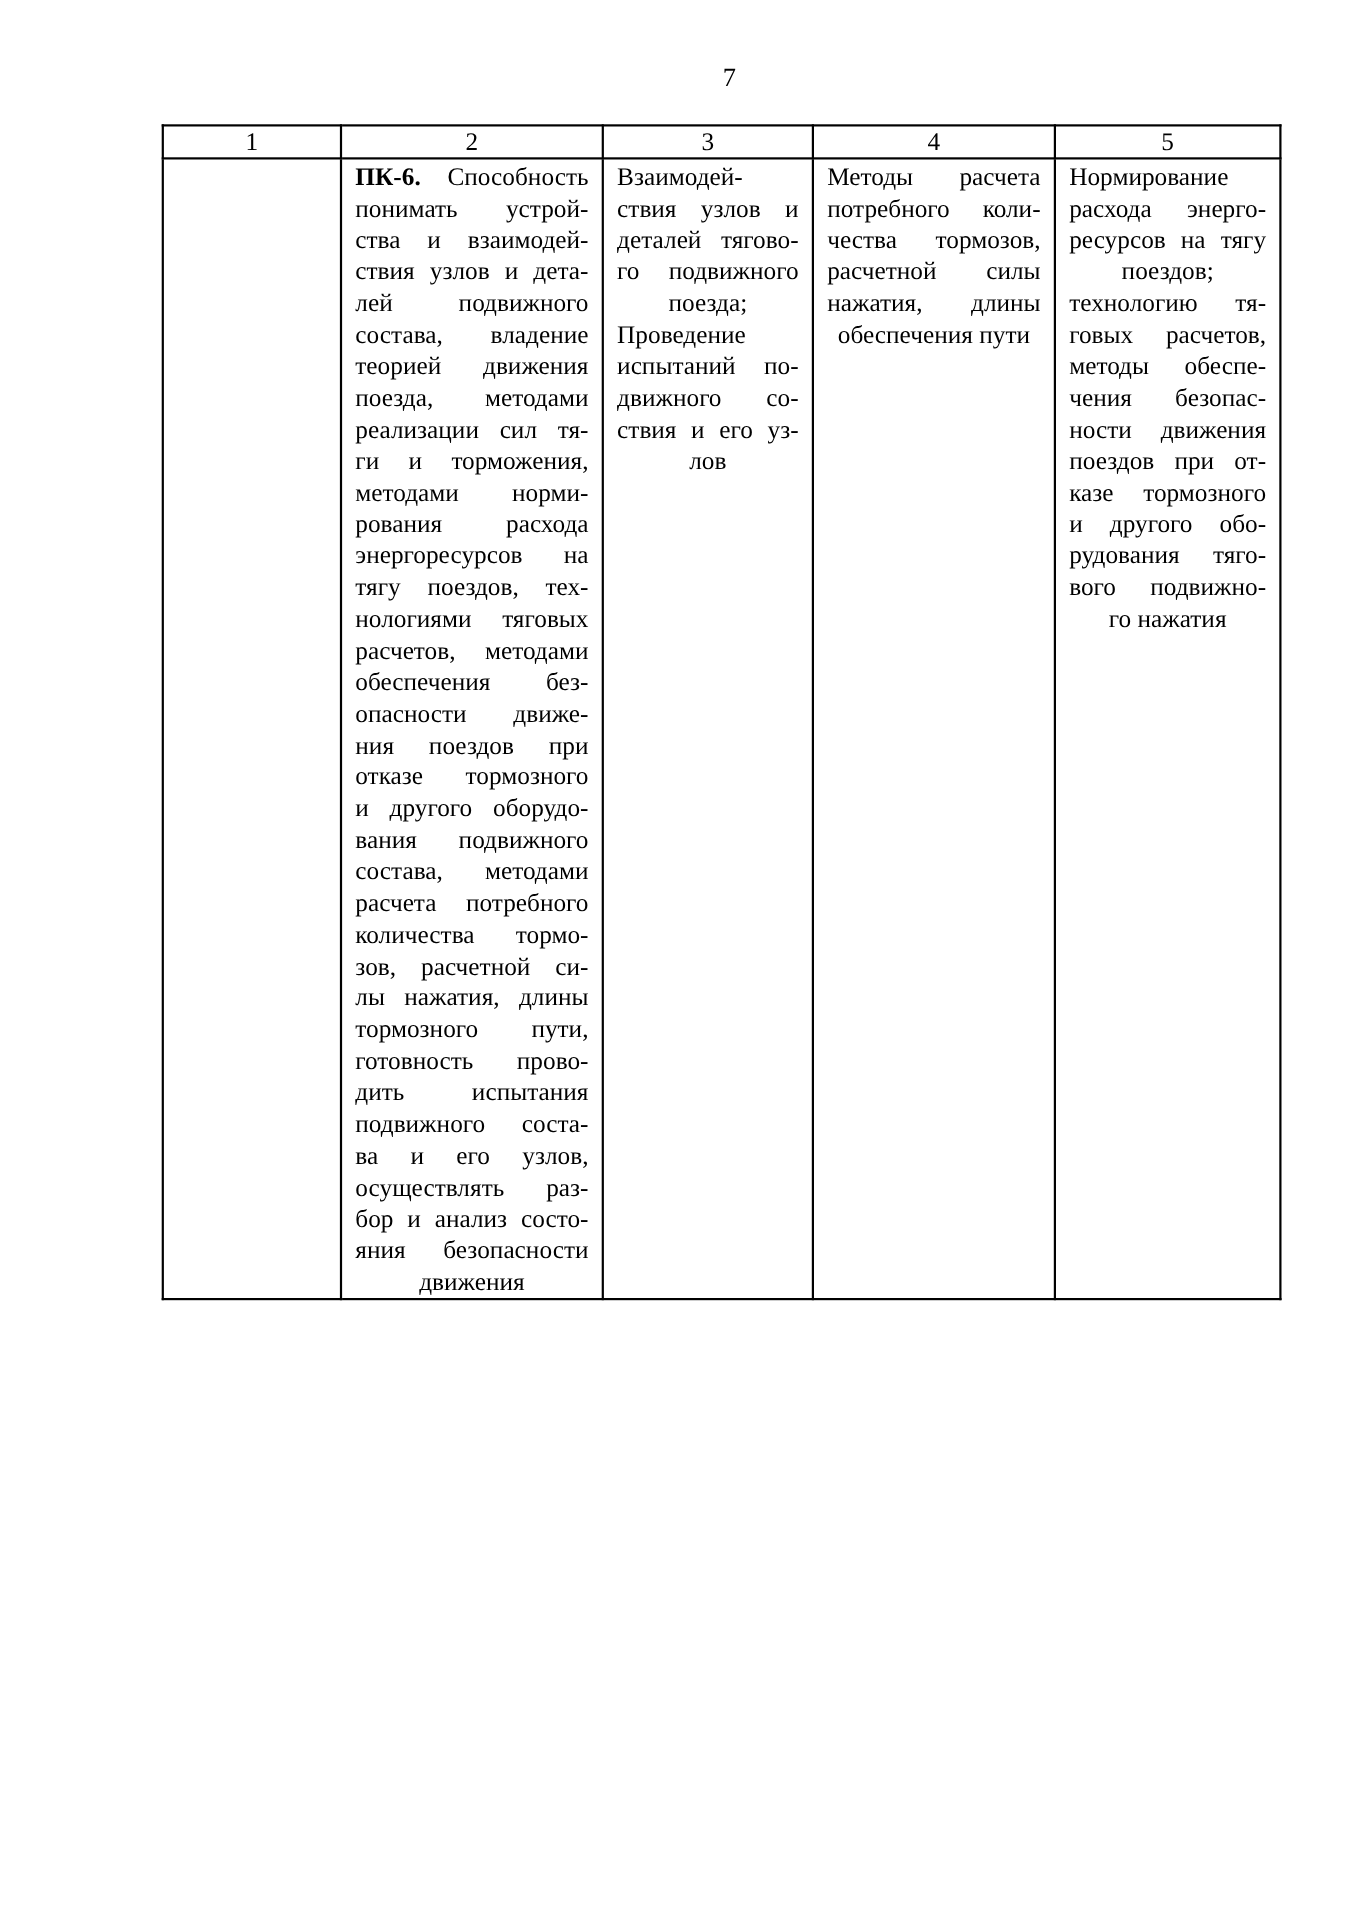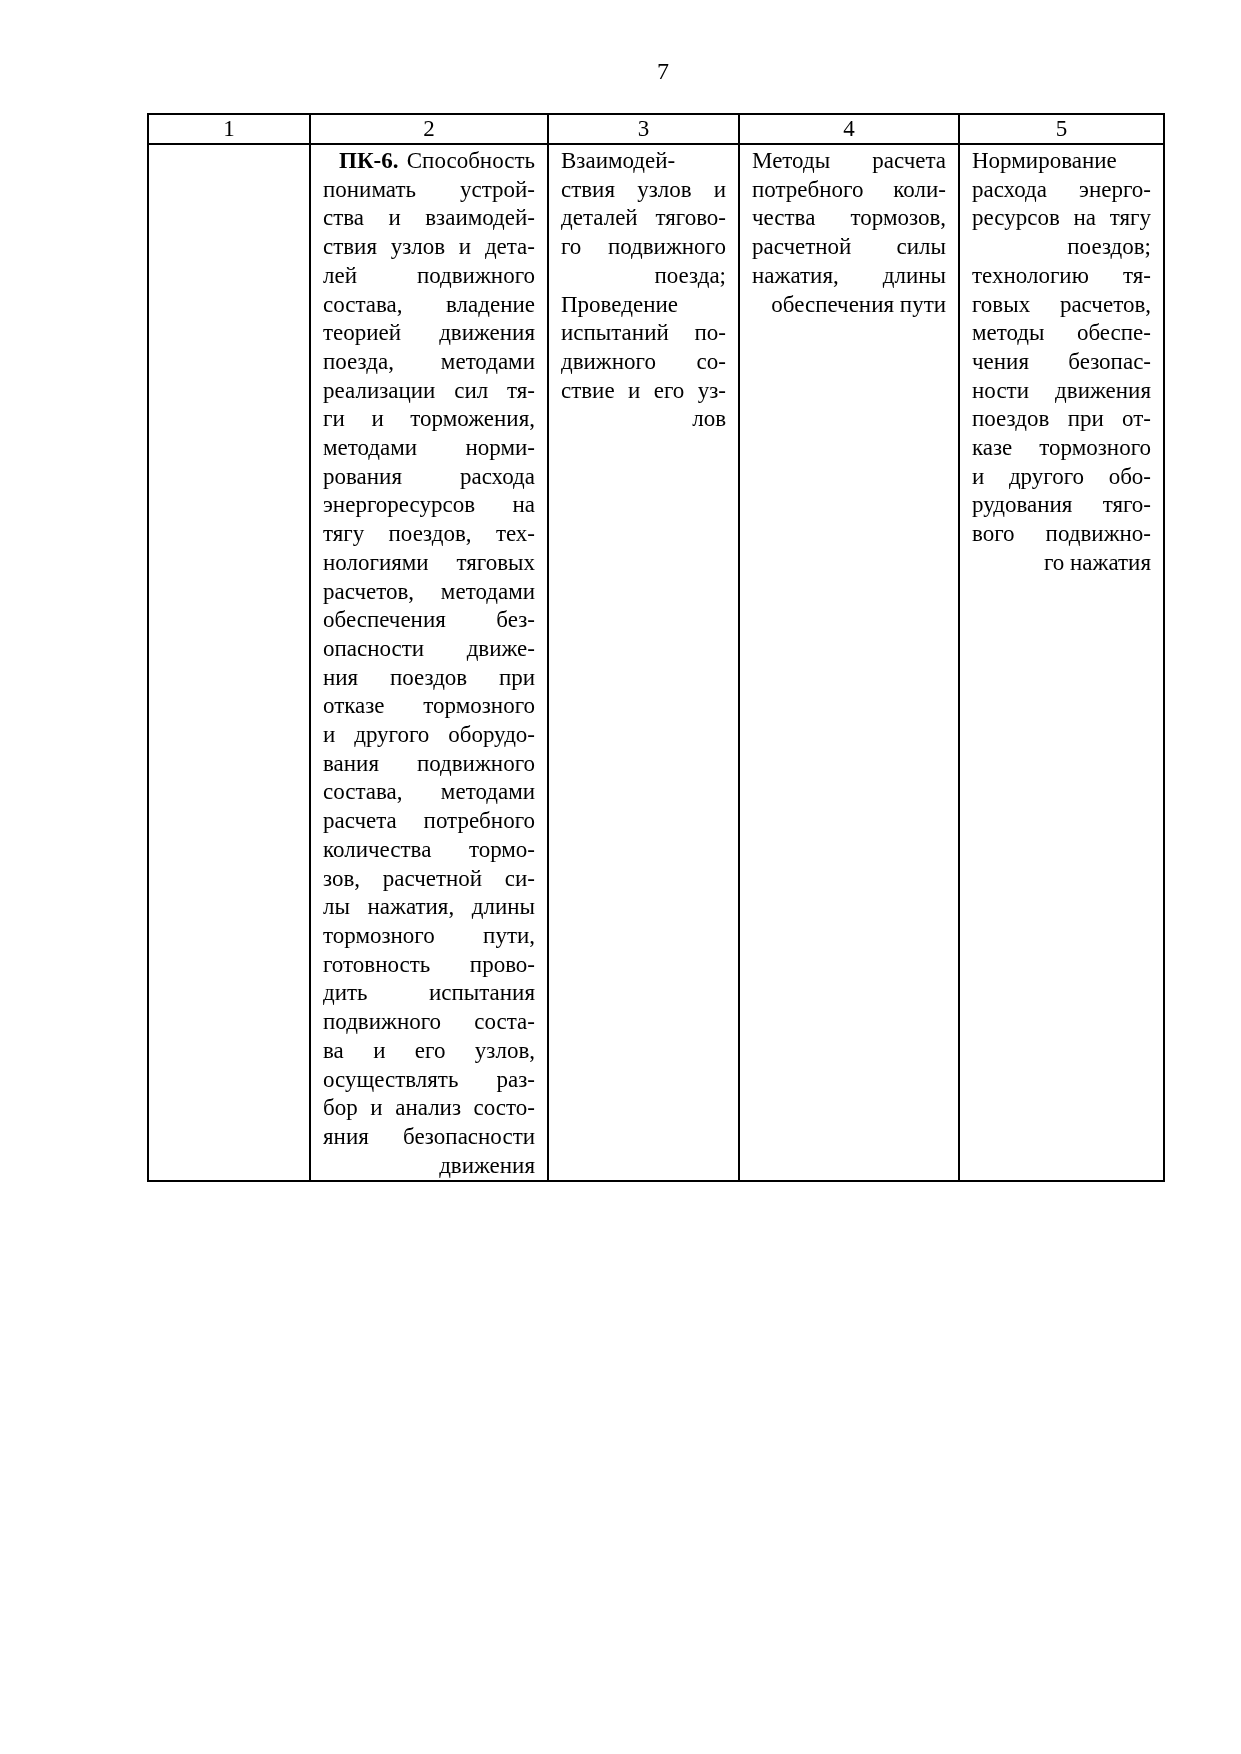--- a/index.html
+++ b/index.html
@@ -49,29 +49,28 @@
   td.cell {
     vertical-align: top;
     height: 1033px;
     padding: 2px 12px 0 12px;
     font-size: 23px;
     line-height: 28.7px;
   }
   .line-lead {
     text-align: justify;
     text-align-last: justify;
-    margin-left: 16px;
   }
   .bold { font-weight: bold; }
   .jbody {
     white-space: pre-line;
     text-align: justify;
     text-align-last: justify;
   }
-  .jlast { text-align: right; }
+  .jlast { text-align: center; }
 </style>
 </head>
 <body>
 
 <div class="page">
 
   <div class="page-number">7</div>
 
   <table class="grid">
     <colgroup>
@@ -136,21 +135,21 @@
 
         <td class="cell">
           <div class="jbody">Взаимодей-
 ствия узлов и
 деталей тягово-
 го подвижного</div>
           <div class="jlast">поезда;</div>
           <div class="jbody">Проведение
 испытаний по-
 движного со-
-ствие и его уз-</div>
+ствия и его уз-</div>
           <div class="jlast">лов</div>
         </td>
 
         <td class="cell">
           <div class="jbody">Методы расчета
 потребного коли-
 чества тормозов,
 расчетной силы
 нажатия, длины</div>
           <div class="jlast">обеспечения пути</div>

